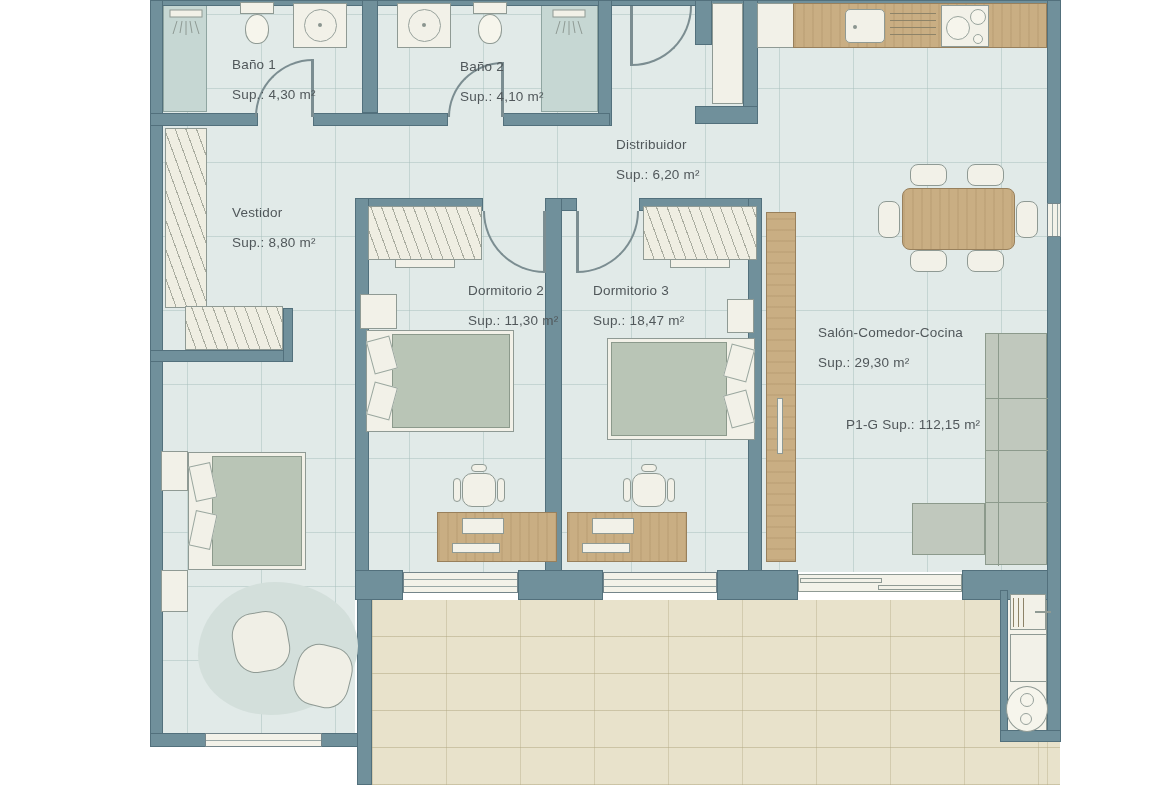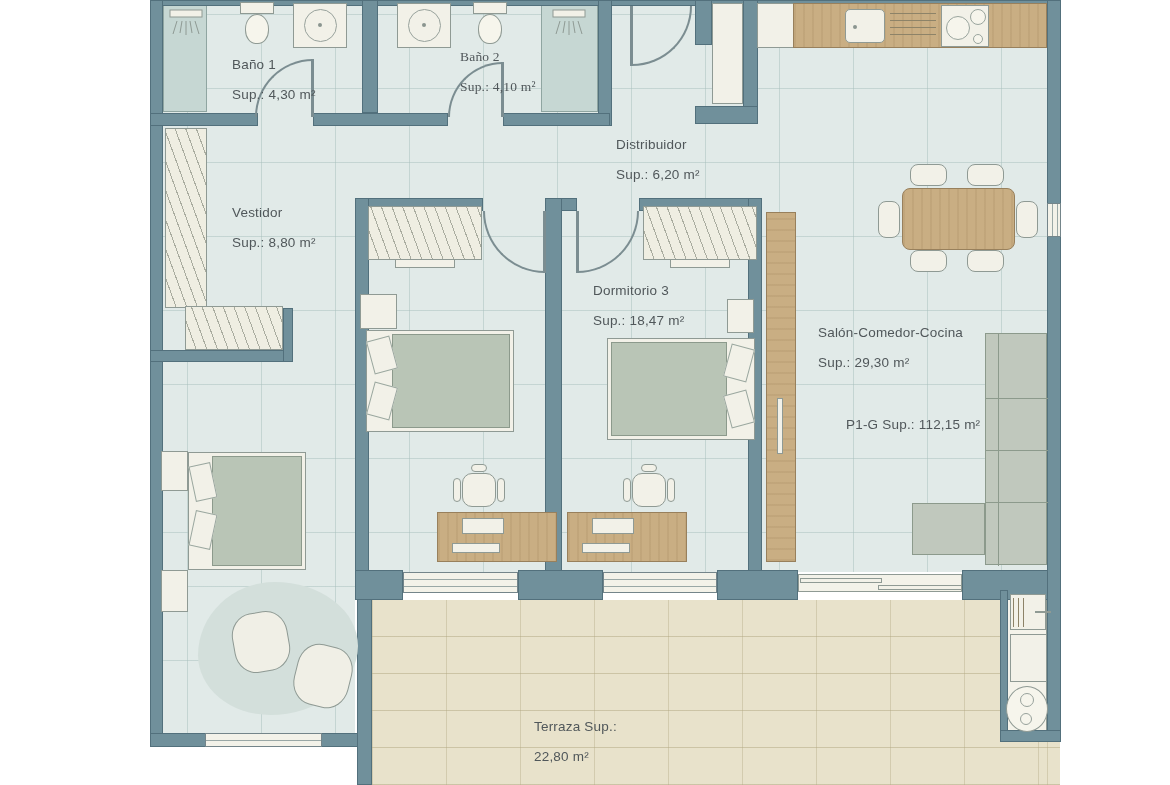--- a/index.html
+++ b/index.html
@@ -223,41 +223,41 @@
   <div class="wbox" style="left:1010px;top:634px;width:37px;height:48px;"></div>
   <div class="bowl" style="left:1006px;top:686px;width:42px;height:46px;border-radius:50%;">
     <div class="basin" style="left:13px;top:6px;width:14px;height:14px;"></div>
     <div class="basin" style="left:13px;top:26px;width:12px;height:12px;"></div>
   </div>
 
   <div class="label" style="left:232px;top:50px;">
     <div>Baño 1</div>
     <div>Sup.: 4,30 m²</div>
   </div>
-  <div class="label" style="left:460px;top:42px;font-family:Liberation Serif, serif;">
+  <div class="label" style="left:460px;top:52px;">
     <div>Baño 2</div>
     <div>Sup.: 4,10 m²</div>
   </div>
   <div class="label" style="left:616px;top:123px;margin-top:7px;">
     <div>Distribuidor</div>
     <div>Sup.: 6,20 m²</div>
   </div>
   <div class="label" style="left:232px;top:198px;">
     <div>Vestidor</div>
     <div>Sup.: 8,80 m²</div>
   </div>
+  <div class="label" style="left:468px;top:276px;">
+    <div>Dormitorio 2</div>
+    <div>Sup.: 11,30 m²</div>
+  </div>
   <div class="label" style="left:593px;top:276px;">
     <div>Dormitorio 3</div>
     <div>Sup.: 18,47 m²</div>
   </div>
   <div class="label" style="left:818px;top:318px;">
     <div>Salón-Comedor-Cocina</div>
     <div>Sup.: 29,30 m²</div>
   </div>
   <div class="label" style="left:818px;top:410px;margin-left:28px;">
     <div>P1-G Sup.: 112,15 m²</div>
   </div>
-  <div class="label" style="left:534px;top:712px;">
-    <div>Terraza Sup.:</div>
-    <div>22,80 m²</div>
-  </div>
 
 </div>
 
 </body></html>

